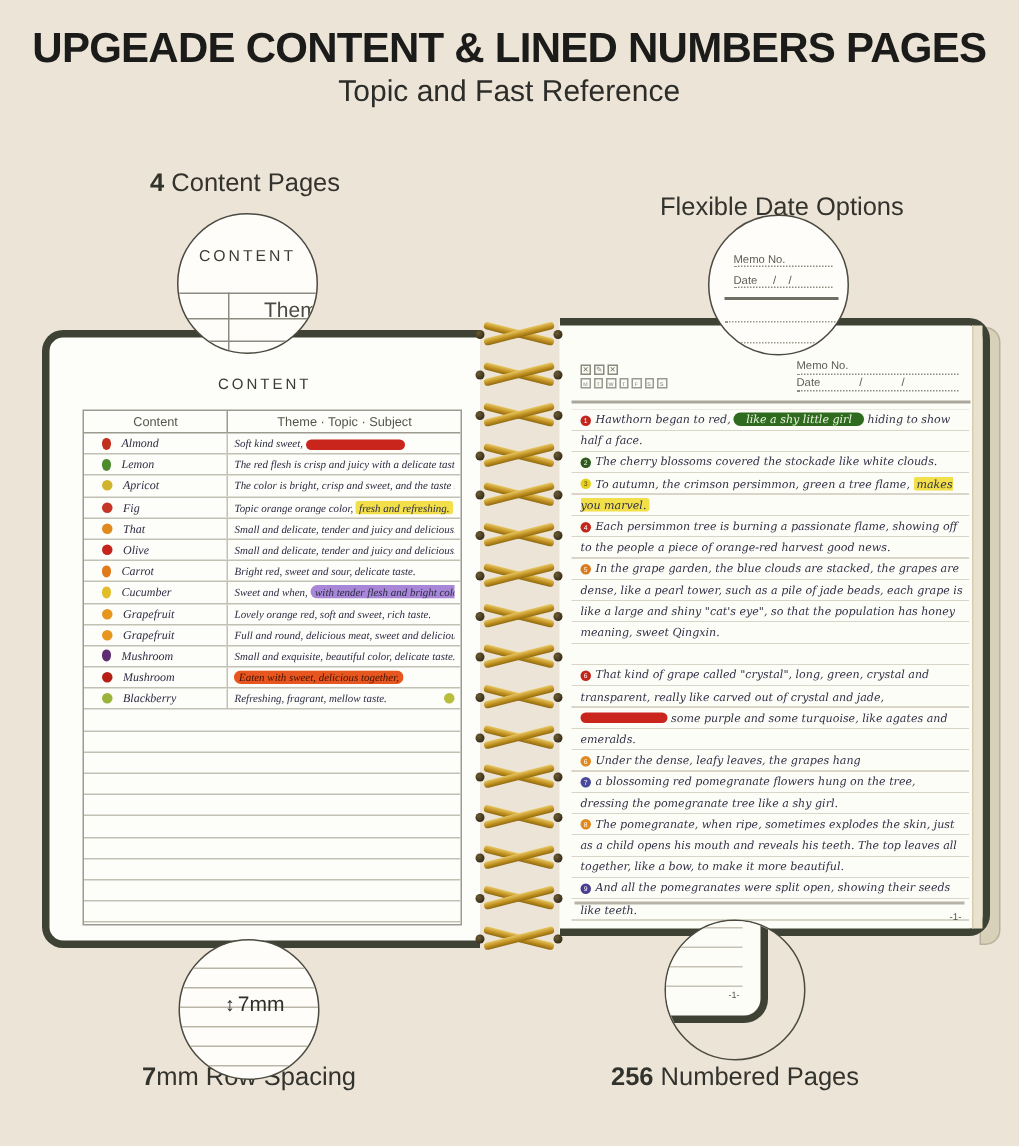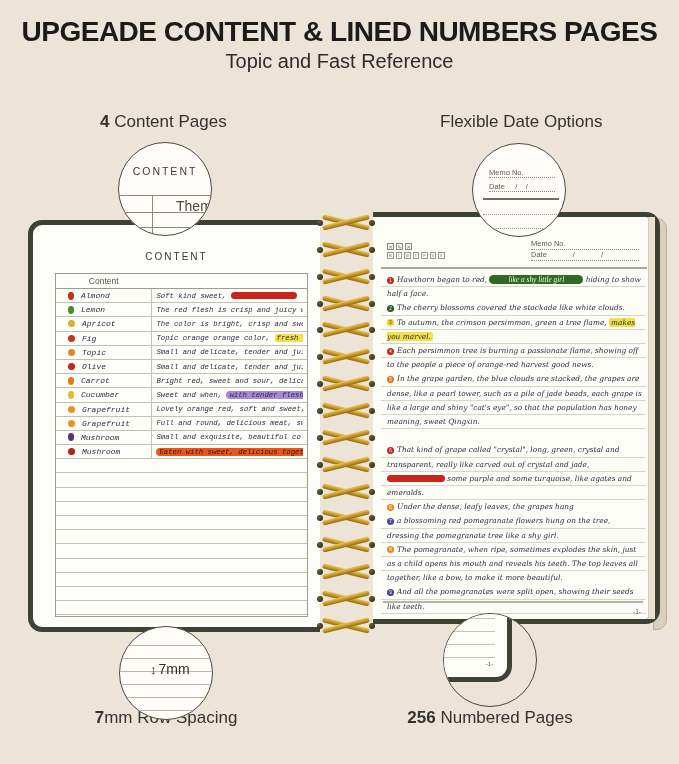--- a/index.html
+++ b/index.html
@@ -17,21 +17,21 @@
     letter-spacing:-0.5px; color:#1b1b19;
   }
   .subtitle {
     position:absolute; top:50px; left:0; width:100%;
     text-align:center; font-size:20px; font-weight:400; color:#2c2c29;
   }
   
   .callout { position:absolute; font-size:17px; color:#33332e; }
   .callout b { font-weight:700; }
   .co-tl { top:112px; left:100px; }
-  .co-tr { top:112px; left:440px; }
+  .co-tr { top:128px; left:440px; }
   .co-bl { top:708px; left:60px; width:212px; text-align:center; }
   .co-br { top:708px; left:380px; width:220px; text-align:center; }
   
   .circle {
     position:absolute; width:94px; height:94px; border-radius:50%;
     background:#fffdf9; border:1.4px solid #4a4a40;
     overflow:hidden; z-index:6;
   }
   .c-tl { top:142px; left:118px; }
   .c-tr { top:143px; left:472px; }
@@ -83,27 +83,27 @@
   .t-head { display:flex; height:15px; border-bottom:0.9px solid #9b9b8f;
     font-size:8.5px; color:#55554c; }
   .t-head .h1 { width:38%; text-align:center; line-height:15px; }
   .t-head .h2 { width:62%; text-align:center; line-height:15px; border-left:0.9px solid #9b9b8f; }
   .t-row { display:flex; height:14.2px; border-bottom:0.7px solid #c3c1b4; }
   .t-row .c1 { width:38%; display:flex; align-items:center; gap:7px; padding-left:12px; }
   .t-row .c2 { width:62%; border-left:0.7px solid #c3c1b4; display:flex; align-items:center;
     padding:0 4px; position:relative; }
   .fruit { display:inline-block; width:6px; height:8px; border-radius:50% 50% 55% 55%; flex:none; }
   .fruit.round { width:7px; height:7px; border-radius:50%; }
-  .hand { font-family:Liberation Mono, monospace; font-style:italic; color:#2d2d44; }
+  .hand { font-family:Liberation Serif, serif; font-style:italic; color:#2d2d44; }
   .t-row .name { font-size:8px; }
   .t-row .desc { font-size:7.3px; white-space:nowrap; overflow:hidden; }
   .trail { position:absolute; right:4px; top:3px; }
   .hl-yellow { background:#f2df4a; border-radius:2px; padding:0 2px; }
   .hl-purple { background:#a886d8; border-radius:5px; padding:0 3px; }
-  .hl-green  { background:#2f6b1f; color:#eef6e4; border-radius:5px; padding:0 19px;font-family:Liberation Serif, serif; }
+  .hl-green  { background:#2f6b1f; color:#eef6e4; border-radius:5px; padding:0 8px; }
   .hl-orange { background:#e85620; border-radius:5px; padding:0 3px; color:#401303; }
   .hl-redcover { background:#c9251c; border-radius:5px; display:inline-block;
     height:7px; vertical-align:middle; }
   
   .rp-symbols { position:absolute; top:26px; left:14px; }
   .sym-row { display:flex; gap:2px; margin-bottom:2px; }
   .sym-box { width:7px; height:7px; border:0.7px solid #8a8a7e; font-size:5px;
     line-height:6px; text-align:center; color:#6e6e62; background:#fbfbf6; }
   .day-box { width:6.5px; height:6.5px; border:0.6px solid #9a9a8e; font-size:3.5px;
     line-height:6px; text-align:center; color:#7a7a6e; background:#fbfbf6; }
@@ -147,20 +147,21 @@
 <div class="callout co-br"><b>256</b><span> Numbered Pages</span></div>
 
 <div class="notebook">
   <div class="back-edge"></div>
 
   <div class="page-left">
     <div class="lp-title">CONTENT</div>
     <div class="lp-table">
       <div class="t-head">
         <div class="h1">Content</div>
+        <div class="h2">Theme · Topic · Subject</div>
       </div>
       <div id="table-rows">
           <div class="t-row">
             <div class="c1">
               <span class="fruit" style="background: rgb(194, 48, 28);"></span>
               <span class="hand name">Almond</span>
             </div>
             <div class="c2">
               <span class="hand desc"><span>Soft kind sweet, </span><span class="hl-redcover" style="width: 66px;"></span></span>
             </div>
@@ -188,21 +189,21 @@
               <span class="fruit round" style="background: rgb(196, 53, 38);"></span>
               <span class="hand name">Fig</span>
             </div>
             <div class="c2">
               <span class="hand desc"><span>Topic orange orange color, </span><span class="hl-yellow">fresh and refreshing.</span></span>
             </div>
           </div>
           <div class="t-row">
             <div class="c1">
               <span class="fruit round" style="background: rgb(224, 138, 30);"></span>
-              <span class="hand name">Topic</span>
+              <span class="hand name">That</span>
             </div>
             <div class="c2">
               <span class="hand desc"><span>Small and delicate, tender and juicy and delicious.</span></span>
             </div>
           </div>
           <div class="t-row">
             <div class="c1">
               <span class="fruit round" style="background: rgb(197, 37, 29);"></span>
               <span class="hand name">Olive</span>
             </div>
@@ -255,20 +256,30 @@
               <span class="hand desc"><span>Small and exquisite, beautiful color, delicate taste.</span></span>
             </div>
           </div>
           <div class="t-row">
             <div class="c1">
               <span class="fruit round" style="background: rgb(181, 31, 21);"></span>
               <span class="hand name">Mushroom</span>
             </div>
             <div class="c2">
               <span class="hand desc"><span class="hl-orange">Eaten with sweet, delicious together,</span></span>
+            </div>
+          </div>
+          <div class="t-row">
+            <div class="c1">
+              <span class="fruit round" style="background: rgb(154, 179, 58);"></span>
+              <span class="hand name">Blackberry</span>
+            </div>
+            <div class="c2">
+              <span class="hand desc"><span>Refreshing, fragrant, mellow taste.</span></span>
+              <span class="fruit round trail" style="background: rgb(183, 189, 61);"></span>
             </div>
           </div>
           <div class="t-row"></div>
           <div class="t-row"></div>
           <div class="t-row"></div>
           <div class="t-row"></div>
           <div class="t-row"></div>
           <div class="t-row"></div>
           <div class="t-row"></div>
           <div class="t-row"></div>

